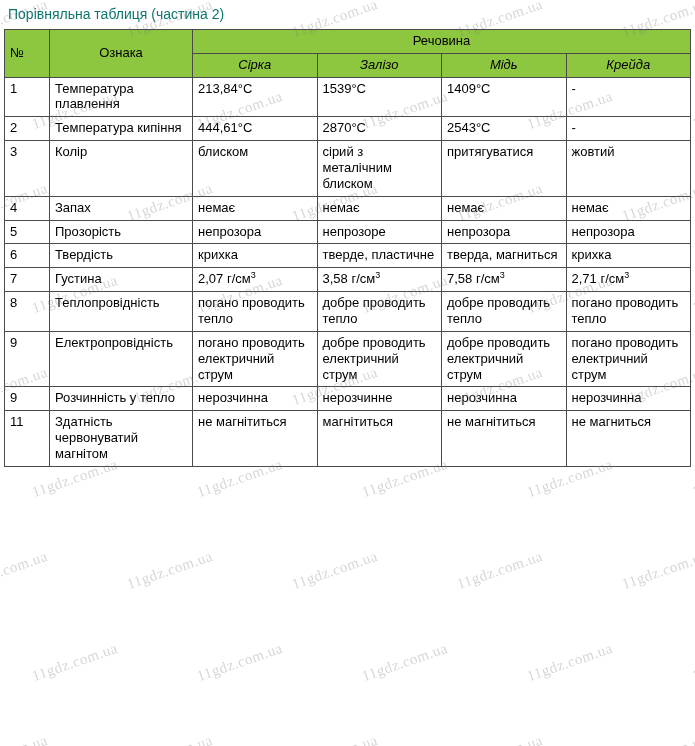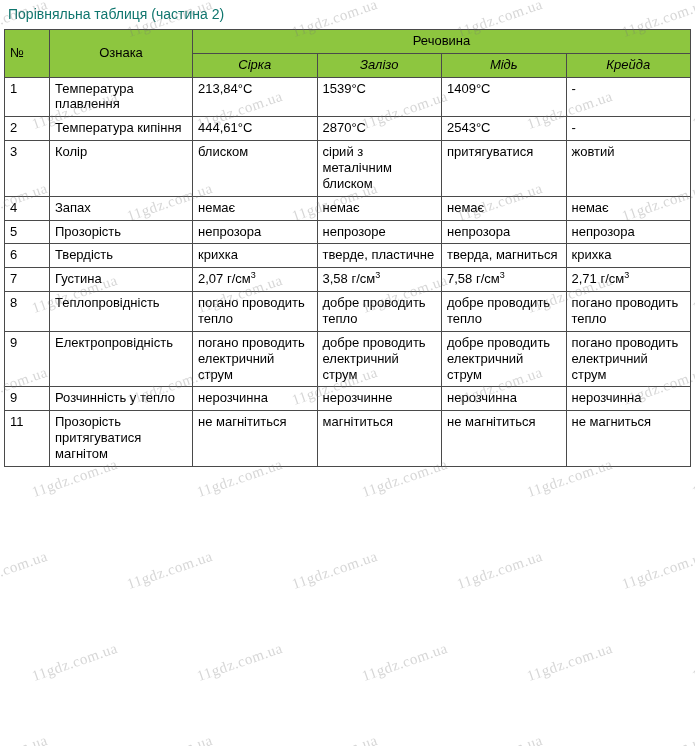--- a/index.html
+++ b/index.html
@@ -182,21 +182,21 @@
         <td class="cell-num">9</td>
         <td>Розчинність у тепло</td>
         <td>нерозчинна</td>
         <td>нерозчинне</td>
         <td>нерозчинна</td>
         <td>нерозчинна</td>
       </tr>
 
       <tr>
         <td class="cell-num">11</td>
-        <td>Прозорість притягуватися магнітом</td>
+        <td>Здатність червонуватий магнітом</td>
         <td>не магнітиться</td>
         <td>магнітиться</td>
         <td>не магнітиться</td>
         <td>не магниться</td>
       </tr>
     </tbody>
   </table>
 
   <div class="wm-layer" id="wm-layer">
       <span class="wm" style="left: -40px; top: 10px;">11gdz.com.ua</span>

